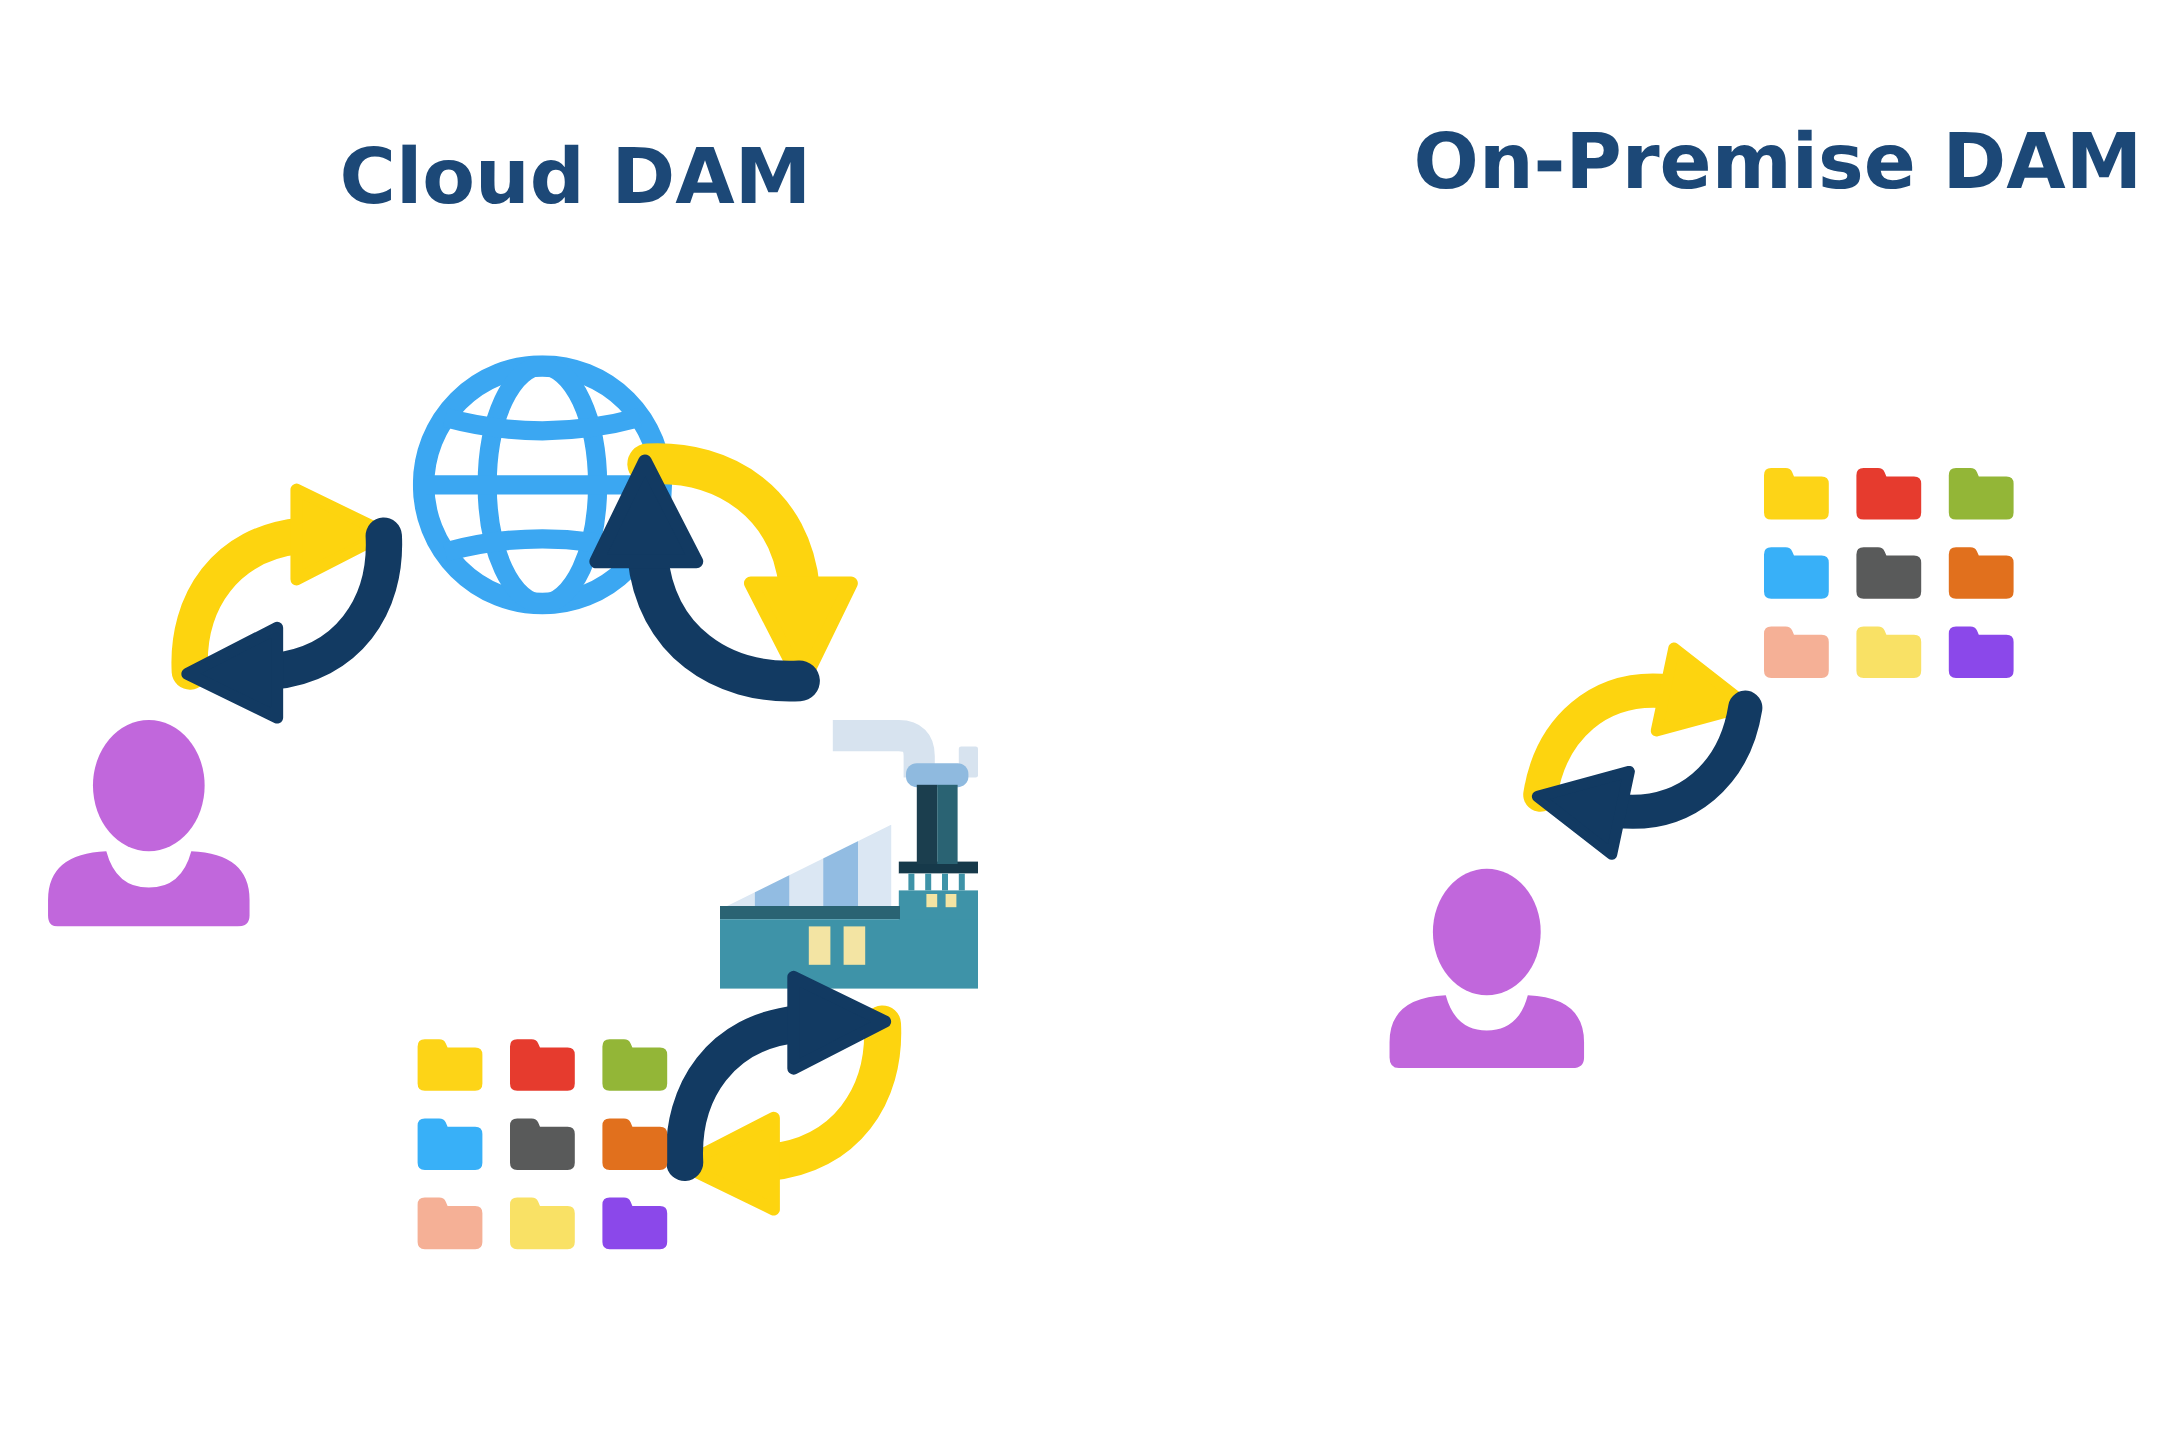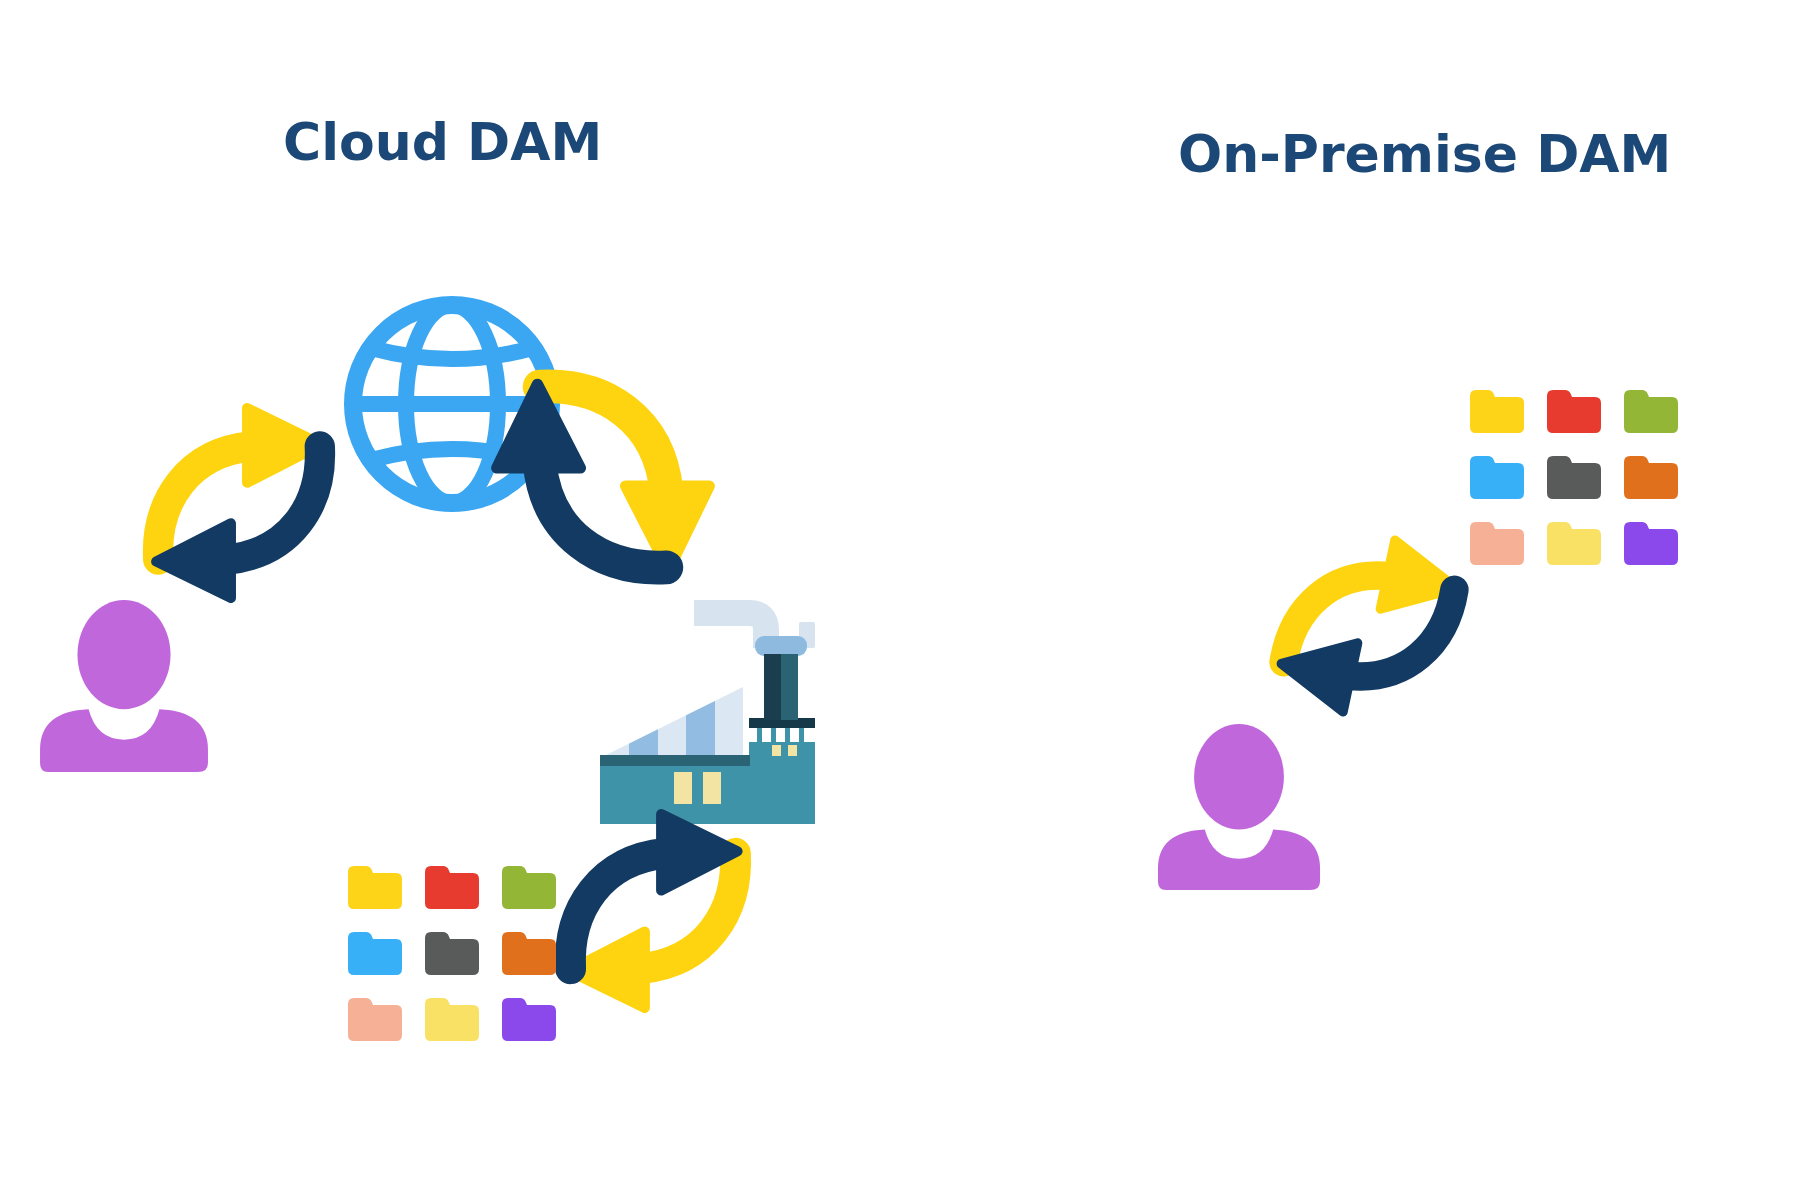--- a/index.html
+++ b/index.html
@@ -5,21 +5,21 @@
   html,body{margin:0;padding:0;background:#fff;}
   .canvas{
     position:relative;
     width:1800px;height:1200px;
     background:var(--background,#fff);
     overflow:hidden;
     font-family:"DejaVu Sans","Liberation Sans",sans-serif;
   }
   .title{
     position:absolute;
-    font-size:52px;
+    font-size:64px;
     font-weight:bold;
     letter-spacing:0px;
     color:var(--title-navy,#1c4877);
     white-space:nowrap;
     line-height:1;
   }
   .icon{position:absolute;display:block;overflow:visible;}
 </style>
 </head>
 <body>
@@ -129,21 +129,21 @@
         <use href="#folder-icon-def" x="0" y="66" width="60" height="48" fill="#38b0f8"></use>
         <use href="#folder-icon-def" x="77" y="66" width="60" height="48" fill="#595a5a"></use>
         <use href="#folder-icon-def" x="154" y="66" width="60" height="48" fill="#e1701d"></use>
         <use href="#folder-icon-def" x="0" y="132" width="60" height="48" fill="#f5b096"></use>
         <use href="#folder-icon-def" x="77" y="132" width="60" height="48" fill="#f9e165"></use>
         <use href="#folder-icon-def" x="154" y="132" width="60" height="48" fill="#8b48ea"></use>
       </svg>
   </section>
 
   <section>
-    <div class="title" style="left:1178px;top:128px">On-Premise DAM</div>
+    <div class="title" style="left:1178px;top:104px">On-Premise DAM</div>
 
     <svg class="icon" style="left:1467px;top:386px;width:214px;height:180px" viewBox="0 0 214 180">
         <use href="#folder-icon-def" x="0" y="0" width="60" height="48" fill="#fdd417"></use>
         <use href="#folder-icon-def" x="77" y="0" width="60" height="48" fill="#e63b2e"></use>
         <use href="#folder-icon-def" x="154" y="0" width="60" height="48" fill="#93b637"></use>
         <use href="#folder-icon-def" x="0" y="66" width="60" height="48" fill="#38b0f8"></use>
         <use href="#folder-icon-def" x="77" y="66" width="60" height="48" fill="#595a5a"></use>
         <use href="#folder-icon-def" x="154" y="66" width="60" height="48" fill="#e1701d"></use>
         <use href="#folder-icon-def" x="0" y="132" width="60" height="48" fill="#f5b096"></use>
         <use href="#folder-icon-def" x="77" y="132" width="60" height="48" fill="#f9e165"></use>

